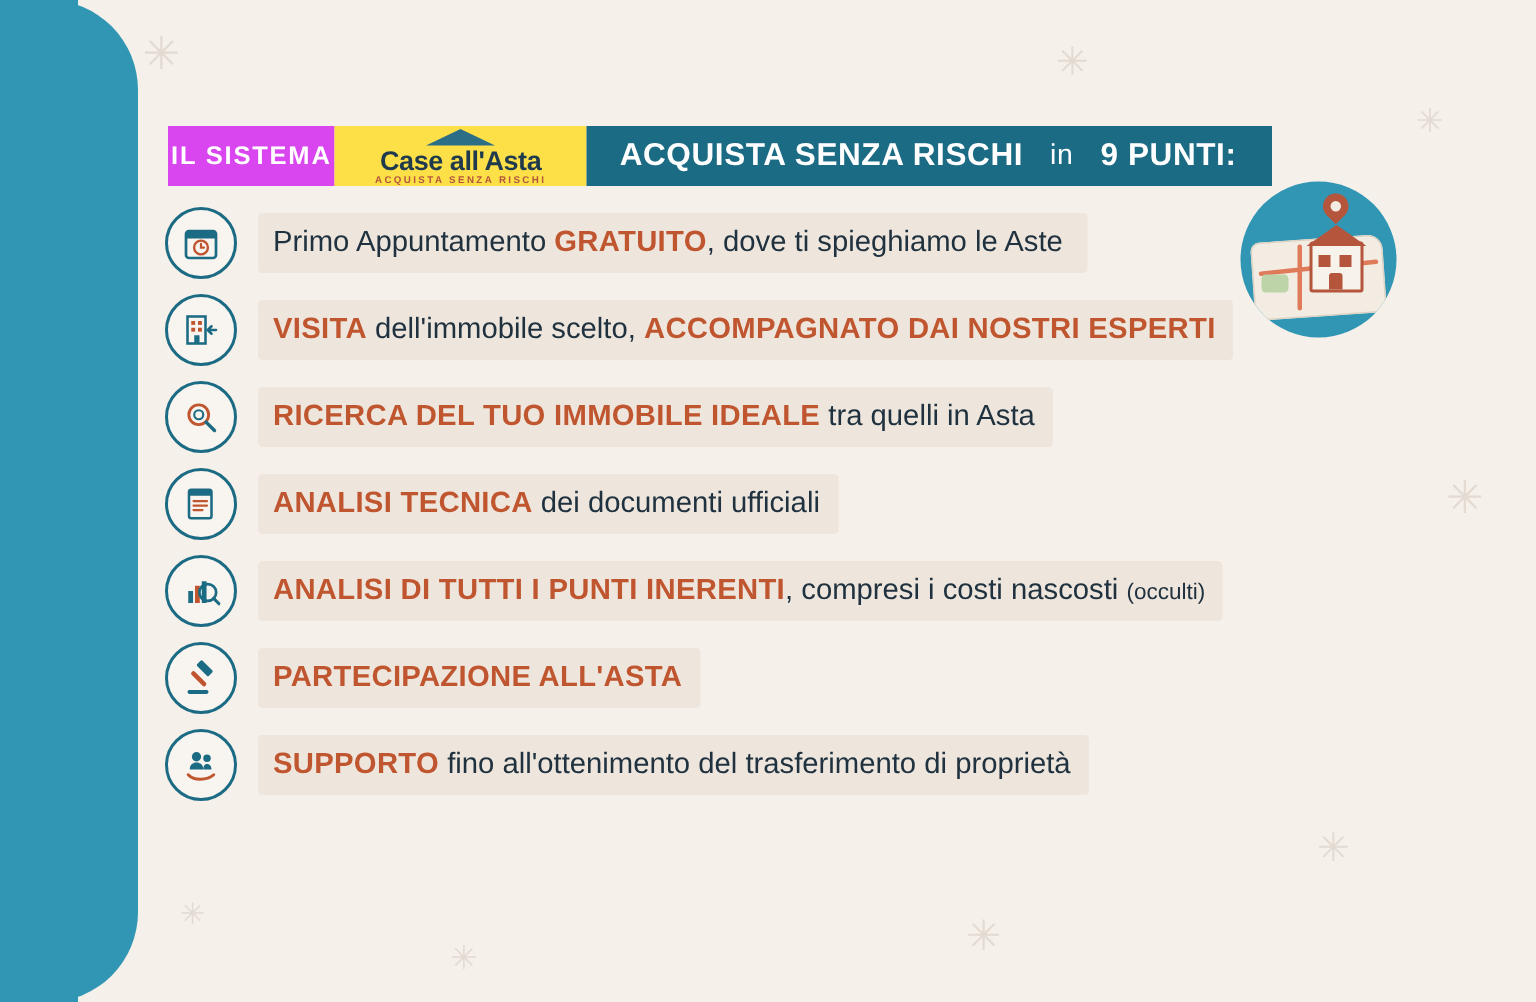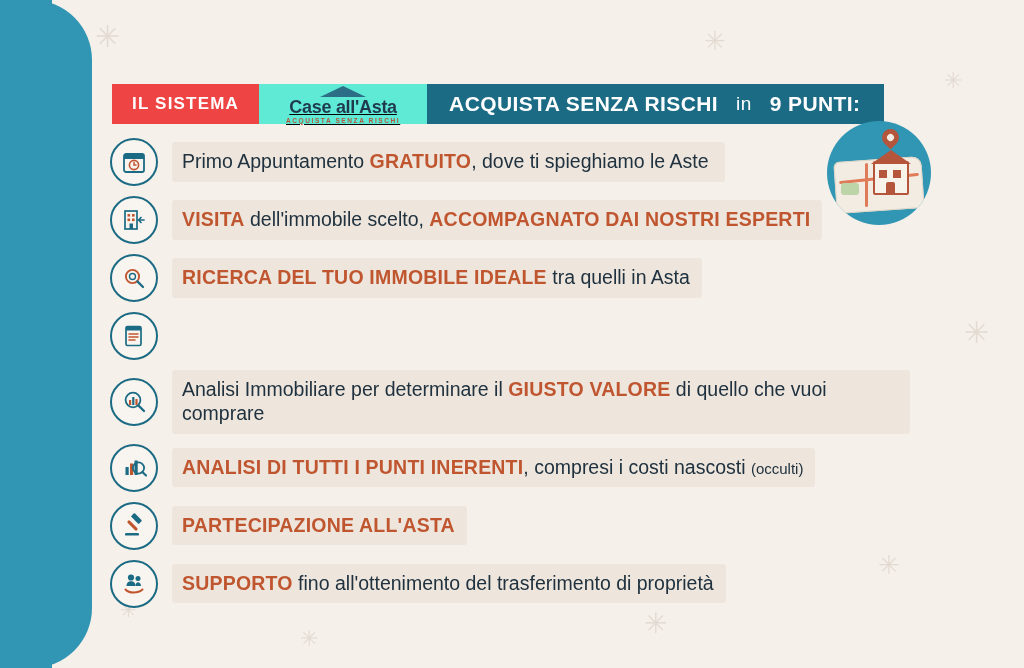--- a/index.html
+++ b/index.html
@@ -61,38 +61,37 @@
   
   .header {
     position: absolute;
     left: 112px;
     top: 84px;
     height: 40px;
     display: flex;
     align-items: stretch;
   }
   .hdr-sistema {
-    background: #ef4444;
+    background: #d946ef;
     color: #ffffff;
     font-size: 17px;
     font-weight: bold;
     letter-spacing: 1.2px;
     display: flex;
     align-items: center;
-    padding: 0 20px;
+    padding: 0 2px;
   }
   .hdr-logo {
-    background: #5eead4;
+    background: #fde047;
     display: flex;
     flex-direction: column;
     align-items: center;
     justify-content: center;
     padding: 0 14px;
     min-width: 140px;
-    text-decoration: underline;
   }
   .hdr-logo .roofline {
     width: 46px;
     height: 13px;
     position: relative;
     margin-bottom: 1px;
   }
   .hdr-logo .roofline:before {
     content: "";
     position: absolute;
@@ -359,37 +358,26 @@
     </div>
 
     <div class="row">
       <div class="icon-wrap">
         <svg width="24" height="24" viewBox="0 0 24 24">
           <rect x="4" y="2.5" width="15" height="19" rx="1.5" fill="none" stroke="#1c6b84" stroke-width="1.7"></rect>
           <rect x="4" y="2.5" width="15" height="4" fill="#1c6b84"></rect>
           <path d="M7 10 H16 M7 13 H16 M7 16 H13" stroke="#c0562f" stroke-width="1.5" stroke-linecap="round"></path>
         </svg>
       </div>
-    </div>
-
-
-    <div class="row">
-      <div class="icon-wrap">
-        <svg width="25" height="25" viewBox="0 0 25 25">
-          <circle cx="11" cy="11" r="7.4" fill="none" stroke="#1c6b84" stroke-width="1.8"></circle>
-          <rect x="7" y="11" width="2.2" height="5" fill="#c0562f"></rect>
-          <rect x="10.2" y="8" width="2.2" height="8" fill="#1c6b84"></rect>
-          <rect x="13.4" y="10" width="2.2" height="6" fill="#c0562f"></rect>
-          <path d="M16.6 16.6 L22 22" stroke="#1c6b84" stroke-width="2.3" stroke-linecap="round"></path>
-        </svg>
-      </div>
-      <div class="rowtext">
-        <span class="pl">Analisi Immobiliare per determinare il </span><span class="hl">GIUSTO VALORE</span><span class="pl"> di quello che vuoi comprare</span>
-      </div>
-    </div>
+      <div class="rowtext">
+        <span class="hl">ANALISI TECNICA</span><span class="pl"> dei documenti ufficiali</span>
+      </div>
+    </div>
+
+
 
     <div class="row">
       <div class="icon-wrap">
         <svg width="25" height="25" viewBox="0 0 25 25">
           <rect x="3.5" y="12" width="3.2" height="8" fill="#1c6b84"></rect>
           <rect x="8" y="8.5" width="3.2" height="11.5" fill="#c0562f"></rect>
           <rect x="12.5" y="5.5" width="3.2" height="14.5" fill="#1c6b84"></rect>
           <circle cx="16.5" cy="13" r="5.6" fill="none" stroke="#1c6b84" stroke-width="1.8"></circle>
           <path d="M20.4 16.9 L24 20.5" stroke="#1c6b84" stroke-width="2.1" stroke-linecap="round"></path>
         </svg>

